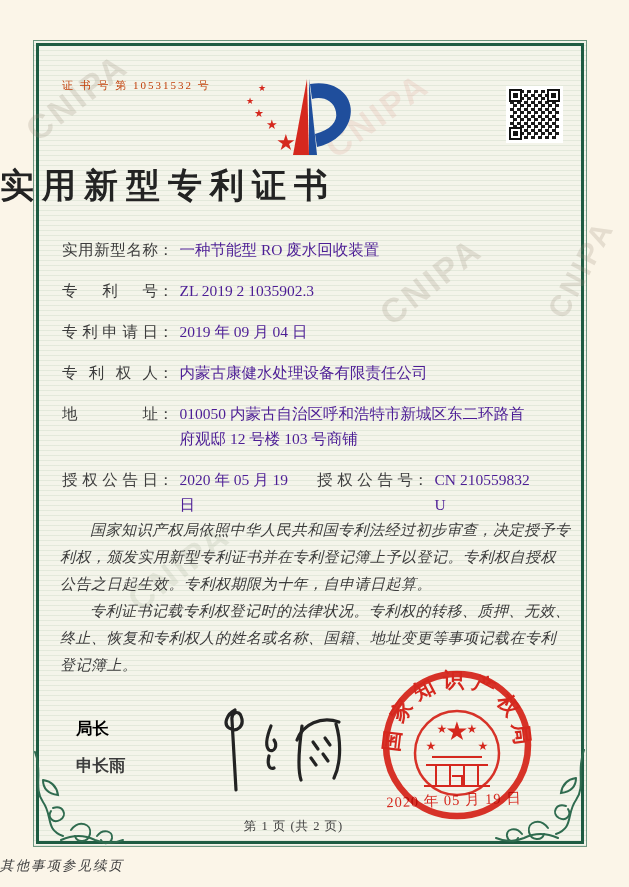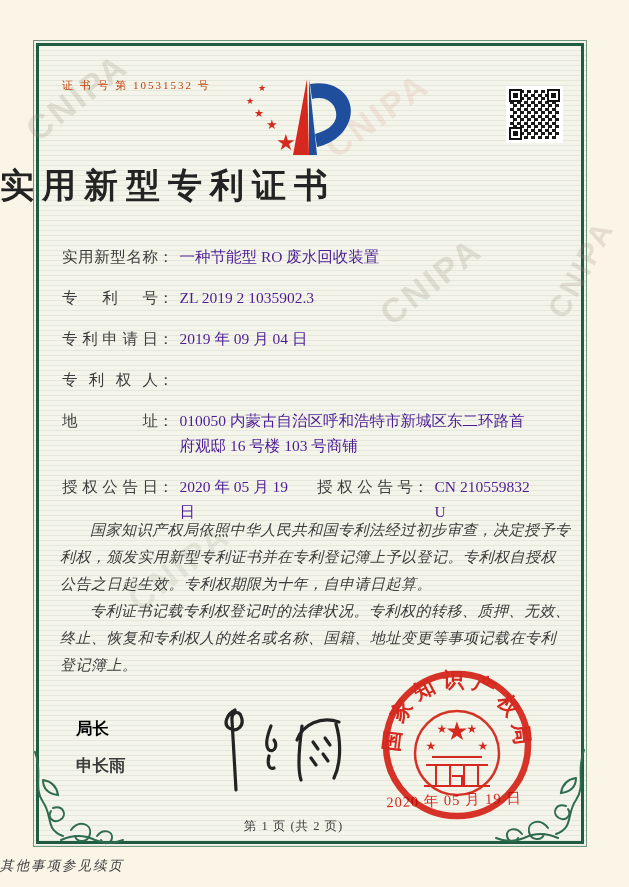--- a/index.html
+++ b/index.html
@@ -70,21 +70,21 @@
   .f-tl { left:-1px; top:-1px; } .f-tr { right:-1px; top:-1px; } .f-bl { left:-1px; bottom:-1px; }
 
   
   .title {
     position:absolute; left:0; right:0; top:163px;
     text-align:left; font-size:34px; font-weight:bold;
     letter-spacing:8px; color:#232323;
   }
 
   
-  .fields { position:absolute; left:62px; top:244px; width:475px; font-size:15.5px; }
+  .fields { position:absolute; left:62px; top:237px; width:475px; font-size:15.5px; }
   .field-row { margin-bottom:16px; line-height:25px; display:flex; }
   .lbl { white-space:nowrap; color:#3c3c3c; }
   .lbl-text { display:inline-block; width:96px; text-align:justify; text-align-last:justify; }
   .val { margin-left:6px; color:#4c1d95; }
   .row-address .val { width:368px; }
   .row-grant { display:flex; }
   .grant-part2 { margin-left:14px; display:flex;justify-content:flex-end; }
 
   
   .paras {
@@ -175,24 +175,25 @@
       <div class="field-row">
         <span class="lbl"><span class="lbl-text">专利号</span><span>：</span></span>
         <span class="val">ZL 2019 2 1035902.3</span>
       </div>
       <div class="field-row">
         <span class="lbl"><span class="lbl-text">专利申请日</span><span>：</span></span>
         <span class="val">2019 年 09 月 04 日</span>
       </div>
       <div class="field-row">
         <span class="lbl"><span class="lbl-text">专利权人</span><span>：</span></span>
+        <span class="val">内蒙古康健水处理设备有限责任公司</span>
       </div>
       <div class="field-row row-address">
         <span class="lbl"><span class="lbl-text">地址</span><span>：</span></span>
-        <span class="val">010050 内蒙古自治区呼和浩特市新城区东二环路首府观邸 16 号楼 103 号商铺</span>
+        <span class="val">010050 内蒙古自治区呼和浩特市新城区东二环路首府观邸 12 号楼 103 号商铺</span>
       </div>
       <div class="field-row row-grant">
         <span class="lbl"><span class="lbl-text">授权公告日</span><span>：</span></span>
         <span class="val">2020 年 05 月 19 日</span>
         <span class="grant-part2">
           <span class="lbl"><span class="lbl-text">授权公告号</span><span>：</span></span>
           <span class="val">CN 210559832 U</span>
         </span>
       </div>
     </div>

